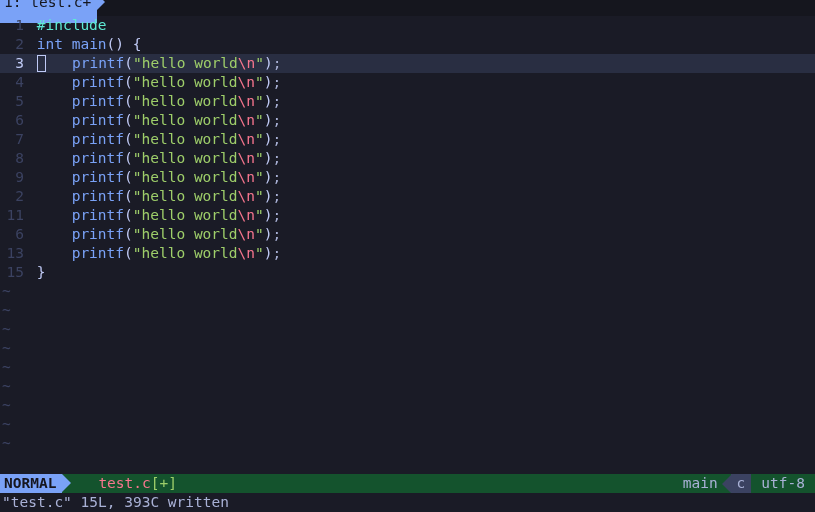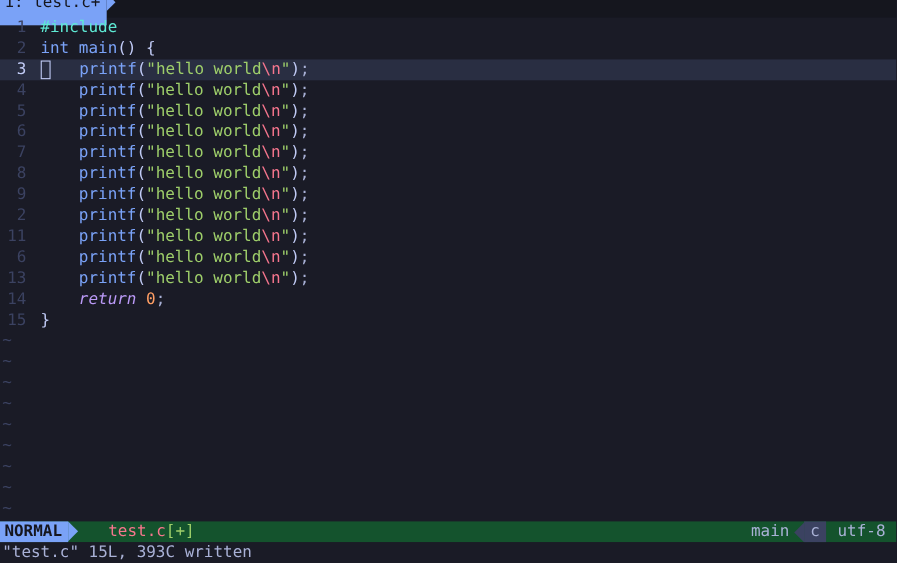--- a/index.html
+++ b/index.html
@@ -194,24 +194,20 @@
     </div>
     <div class="line">
       <div class="gutter">6</div>
       <div class="code">     <span class="tok-func">printf</span><span class="tok-paren">(</span><span class="tok-string">"</span><span class="tok-string">hello world</span><span class="tok-esc">\n</span><span class="tok-string">"</span><span class="tok-paren">)</span><span class="tok-semi">;</span></div>
     </div>
     <div class="line">
       <div class="gutter">13</div>
       <div class="code">     <span class="tok-func">printf</span><span class="tok-paren">(</span><span class="tok-string">"</span><span class="tok-string">hello world</span><span class="tok-esc">\n</span><span class="tok-string">"</span><span class="tok-paren">)</span><span class="tok-semi">;</span></div>
     </div>
     <div class="line">
-      <div class="gutter">14</div>
-      <div class="code">     <span class="tok-return">return</span> <span class="tok-number">0</span><span class="tok-semi">;</span></div>
-    </div>
-    <div class="line">
       <div class="gutter">15</div>
       <div class="code"> <span class="tok-brace">}</span></div>
     </div>
     <div class="line">
       <div class="tilde">~</div>
     </div>
     <div class="line">
       <div class="tilde">~</div>
     </div>
     <div class="line">

